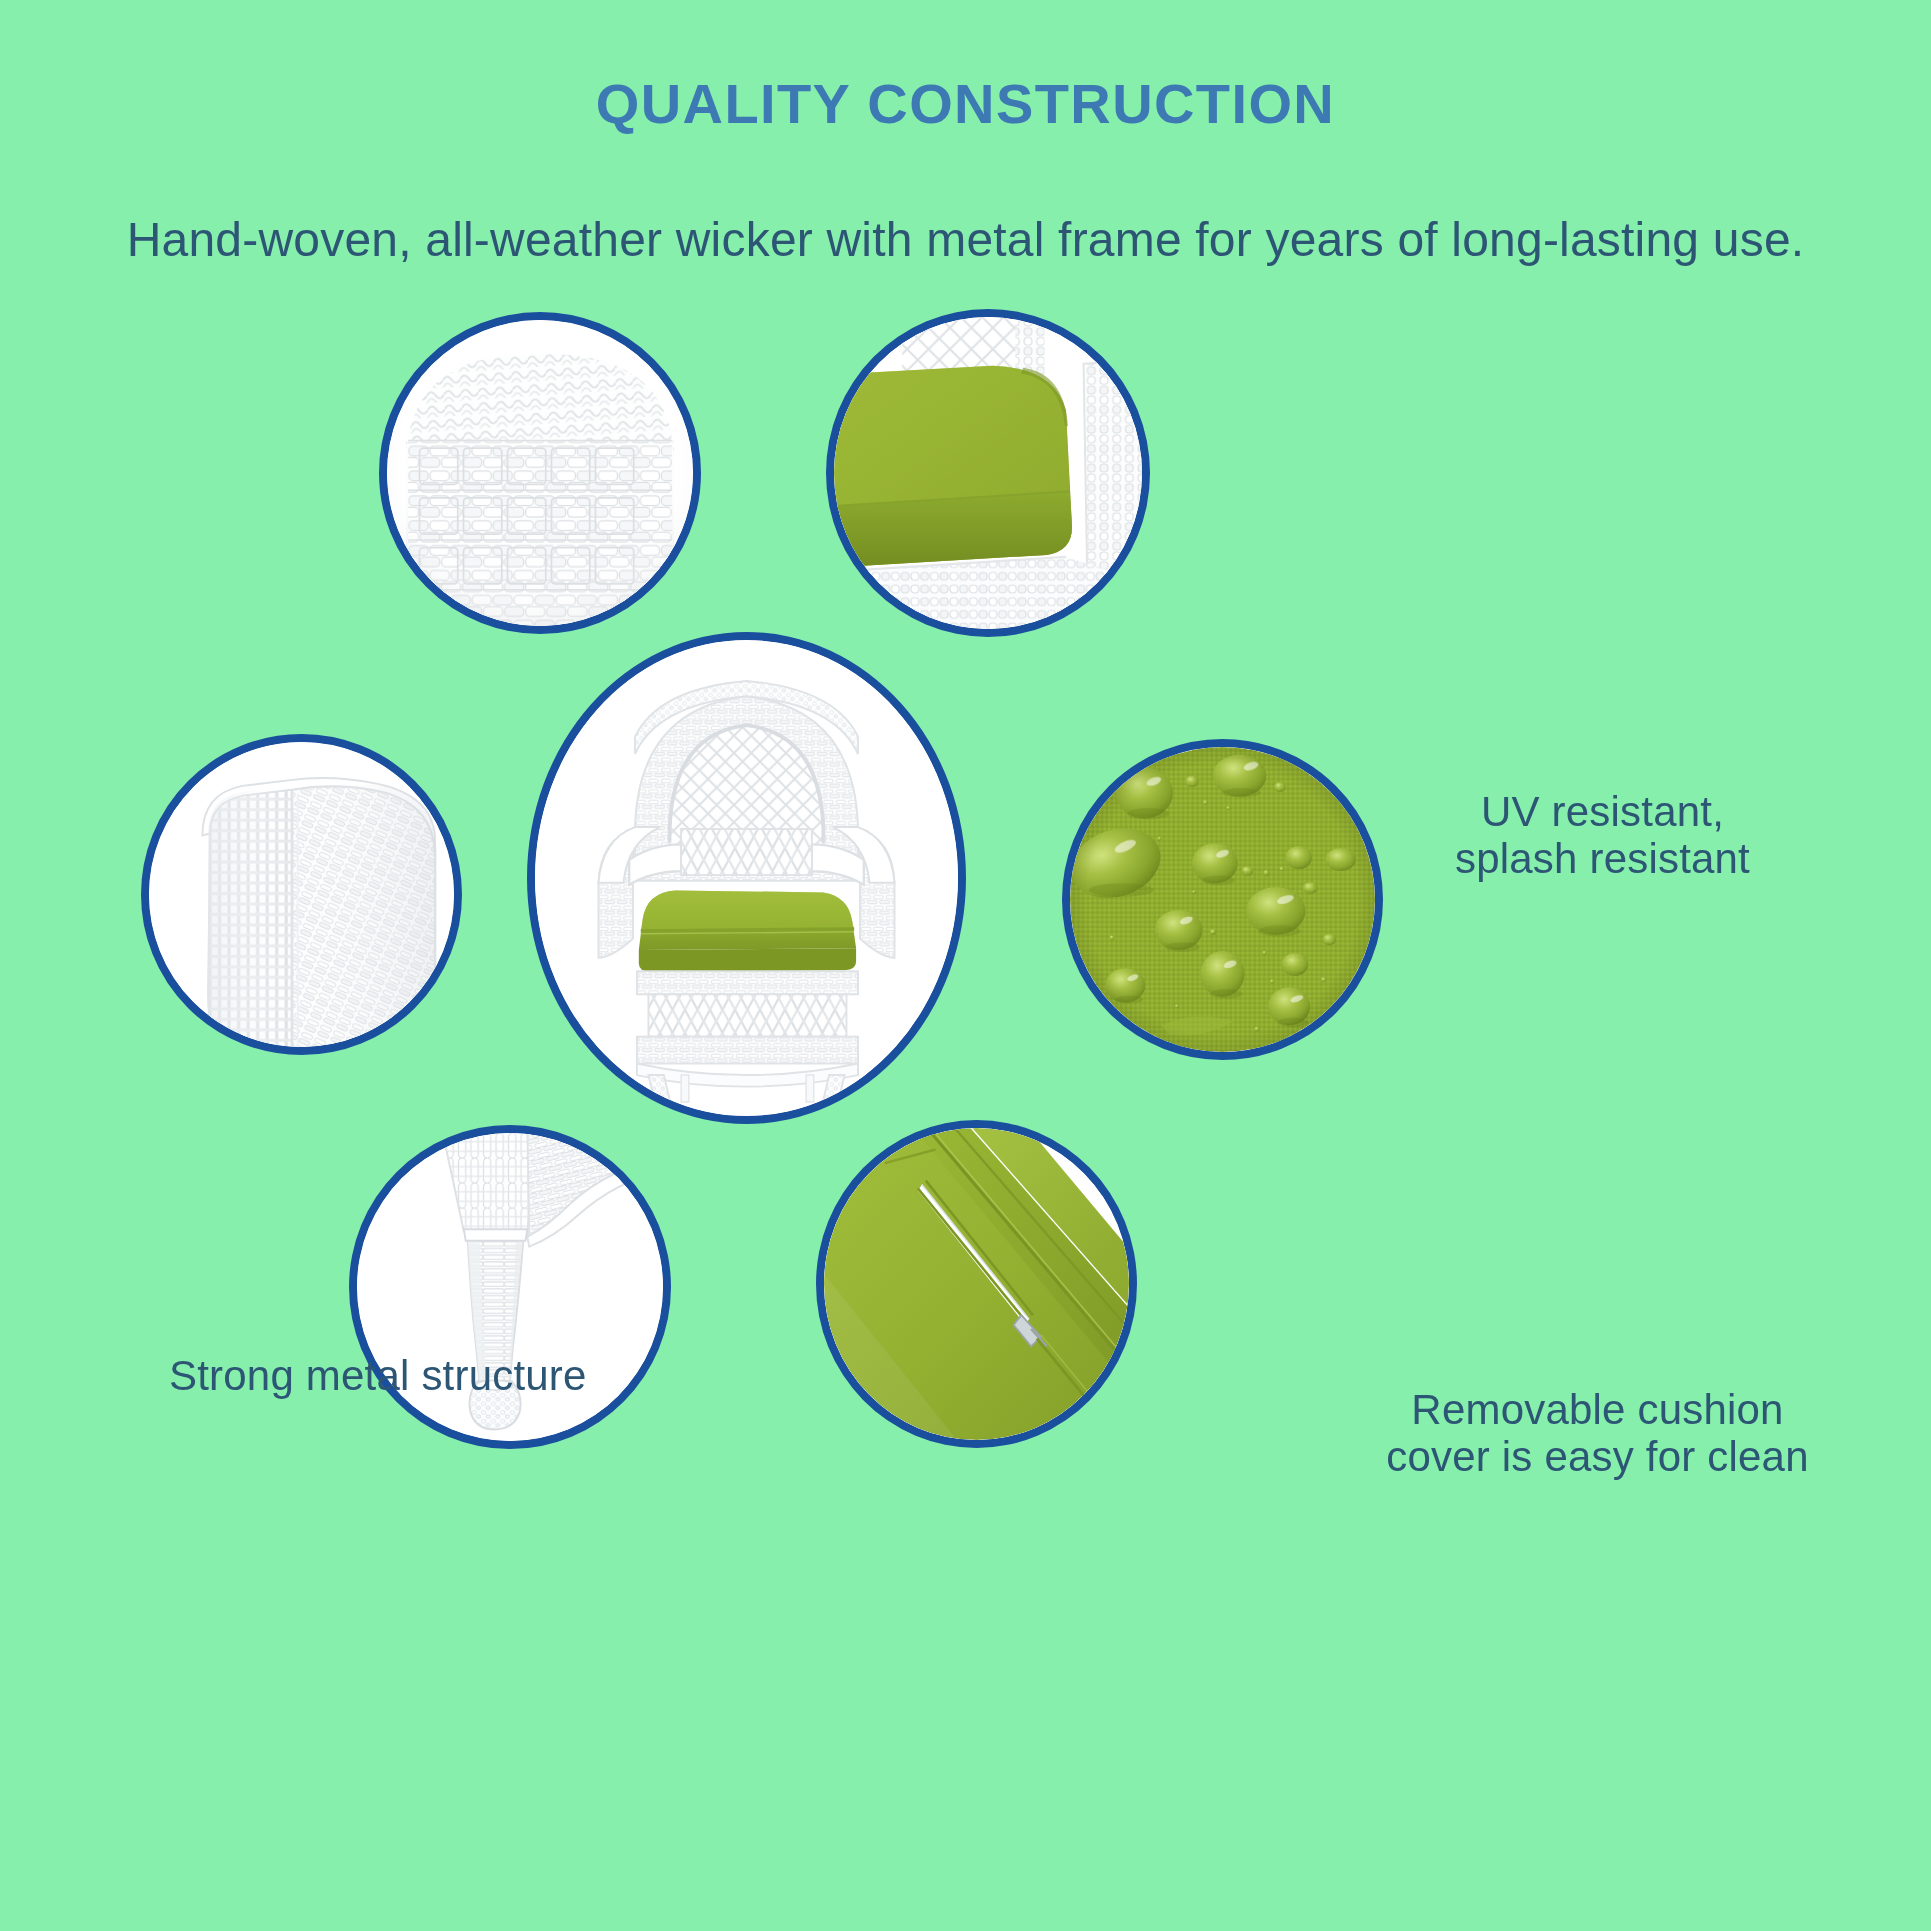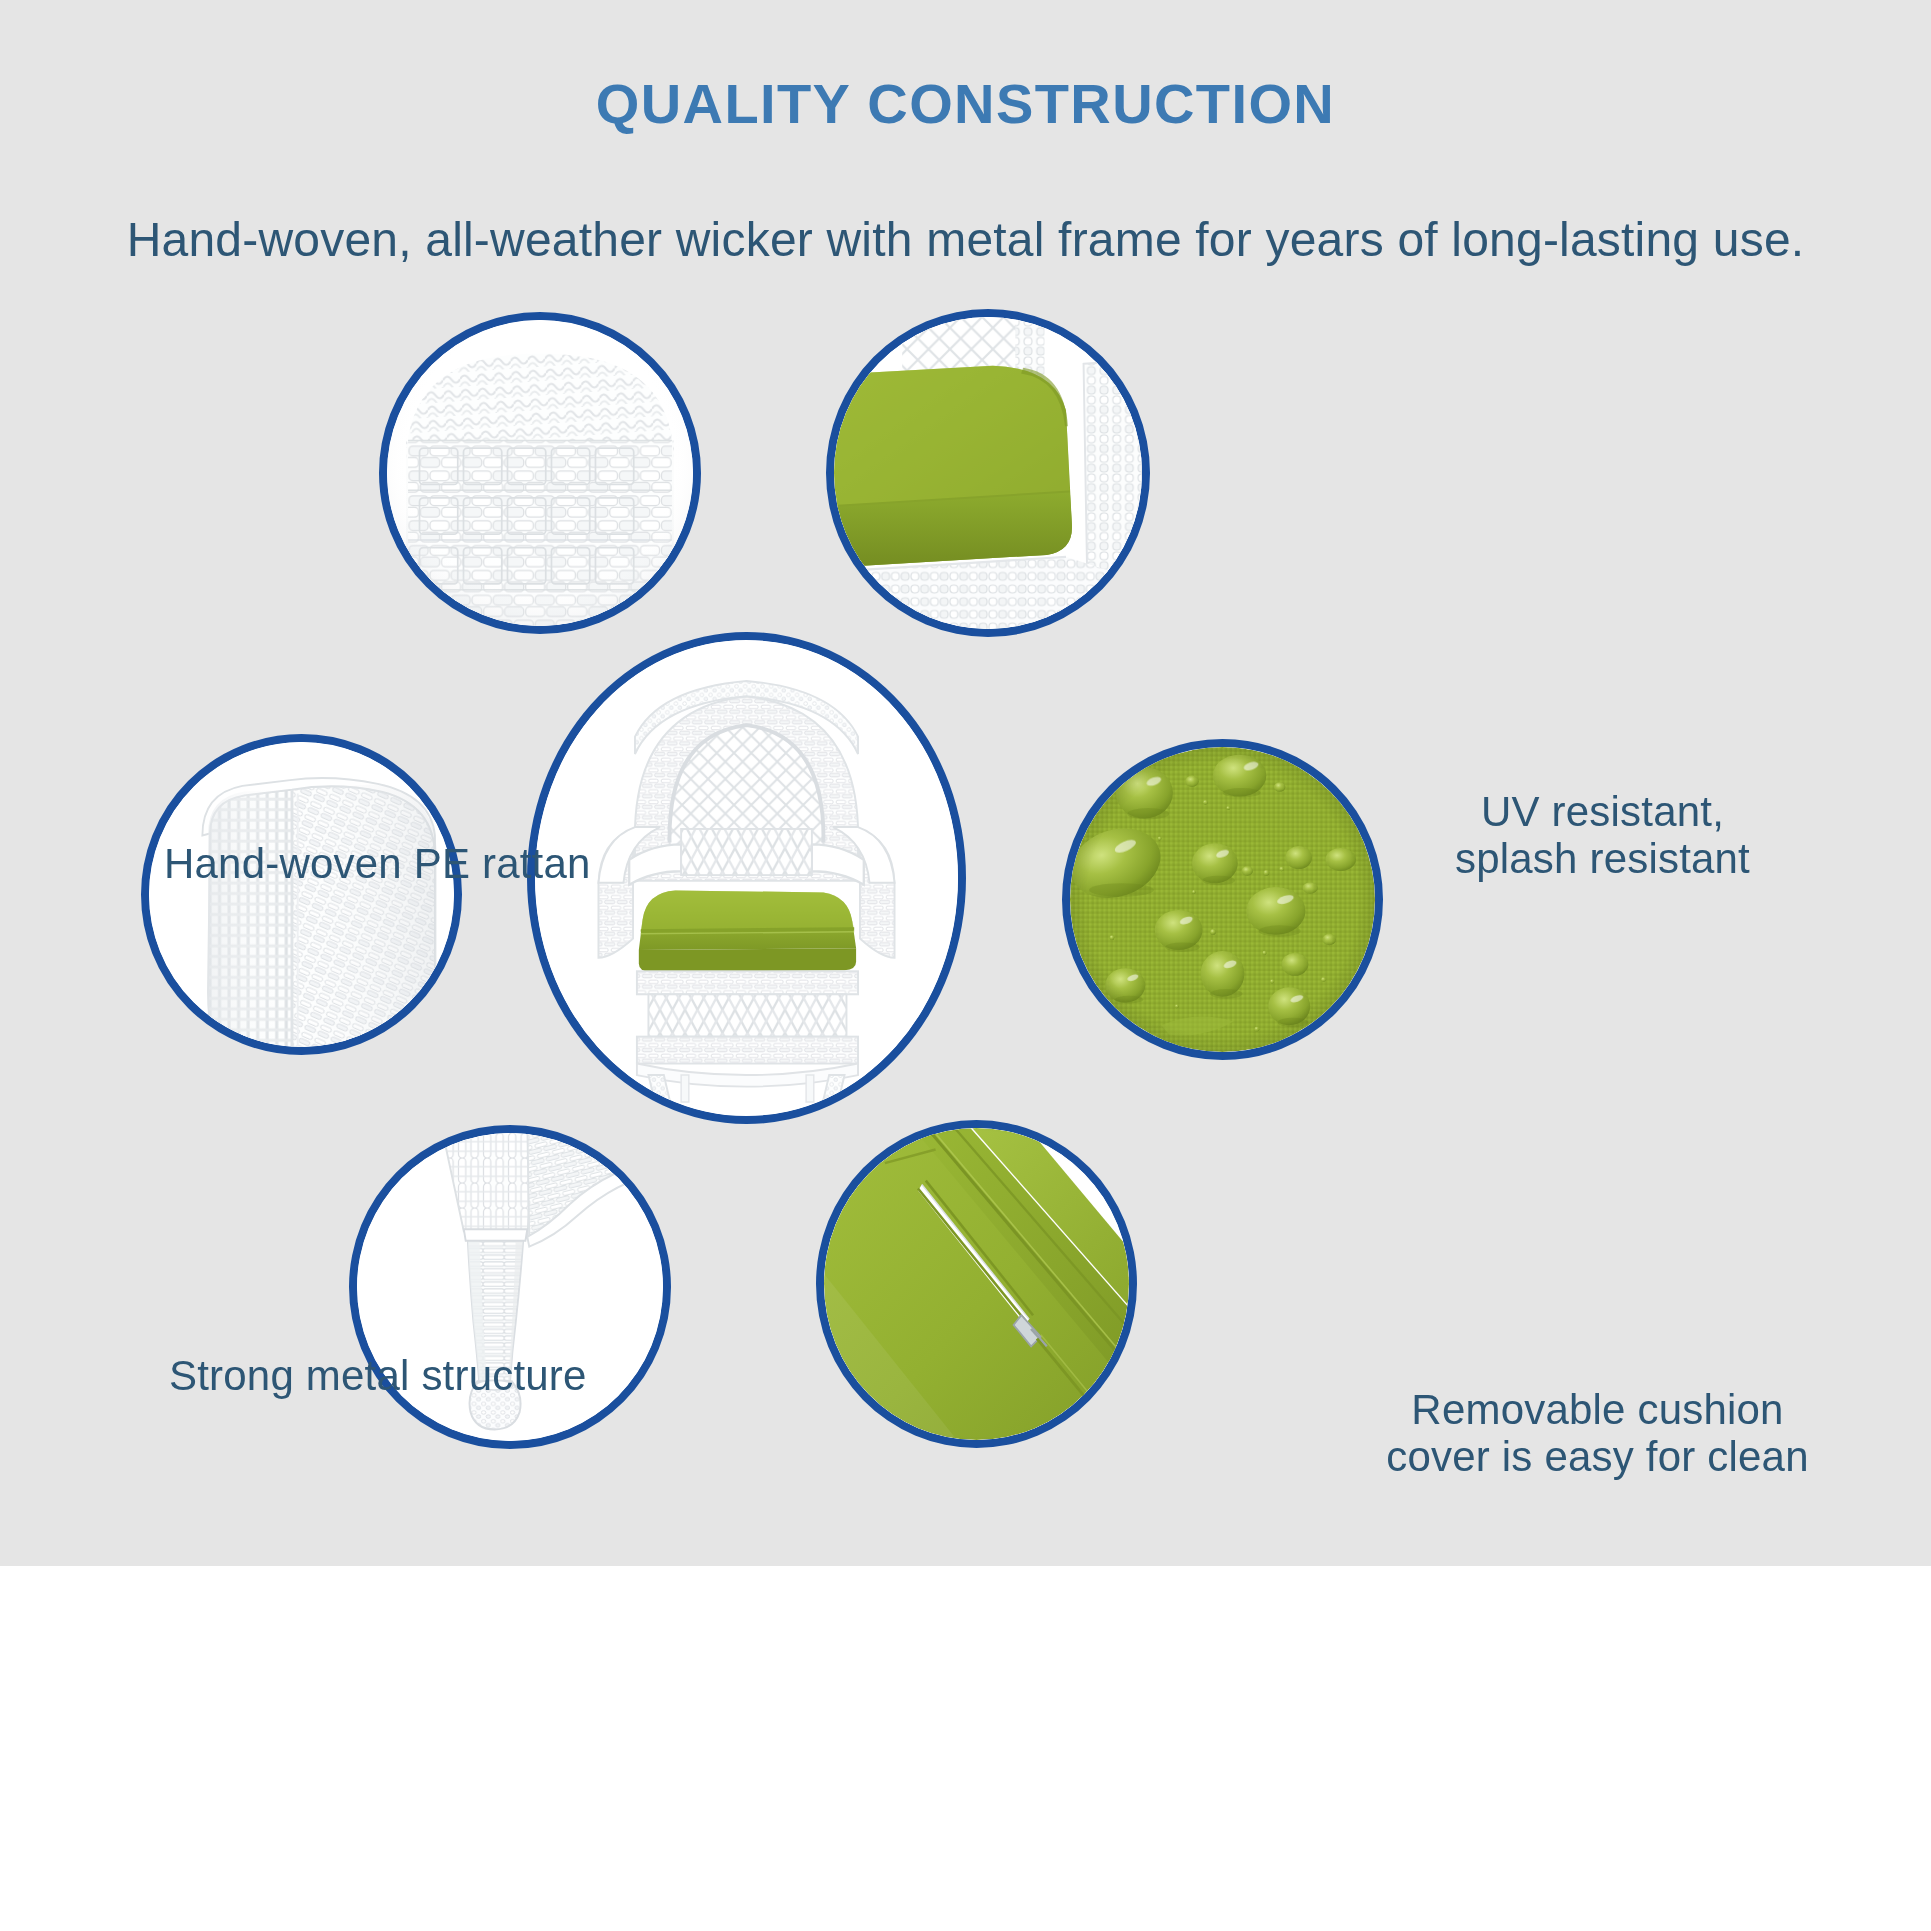--- a/index.html
+++ b/index.html
@@ -9,22 +9,22 @@
     width: 1931px;
     height: 1931px;
     background: #ffffff;
     font-family: "Liberation Sans", "DejaVu Sans", sans-serif;
     overflow: hidden;
   }
 
   #page {
     position: relative;
     width: 1931px;
-    height: 1566px;
-    background: #e5e5e5;
+    height: 1931px;
+    background: #86efac;
   }
 
   
   #page-title {
     position: absolute;
     top: 75px;
     left: 0;
     width: 1931px;
     text-align: center;
     font-size: 56px;
@@ -503,21 +503,20 @@
 
         <path d="M222 216 L296 306" stroke="#7d9724" stroke-width="3" fill="none"></path>
         <path d="M226 212 L300 302" stroke="#a9c24c" stroke-width="1.6" fill="none" opacity="0.7"></path>
 
         <path d="M-20 120 L140 320 L80 320 L-20 210 Z" fill="#ffffff" opacity="0.07"></path>
         <rect width="320" height="320" fill="url(#vigZ)"></rect>
       </svg>
     </div>
   </div>
 
-  <div class="feature-label lbl-rattan">Hand-woven PE rattan</div>
 
   <div class="feature-label lbl-metal">Strong metal structure</div>
 
   <div class="feature-label lbl-uv">UV resistant,
 splash resistant</div>
 
   <div class="feature-label lbl-cover">Removable cushion
 cover is easy for clean</div>
 
 </div>

